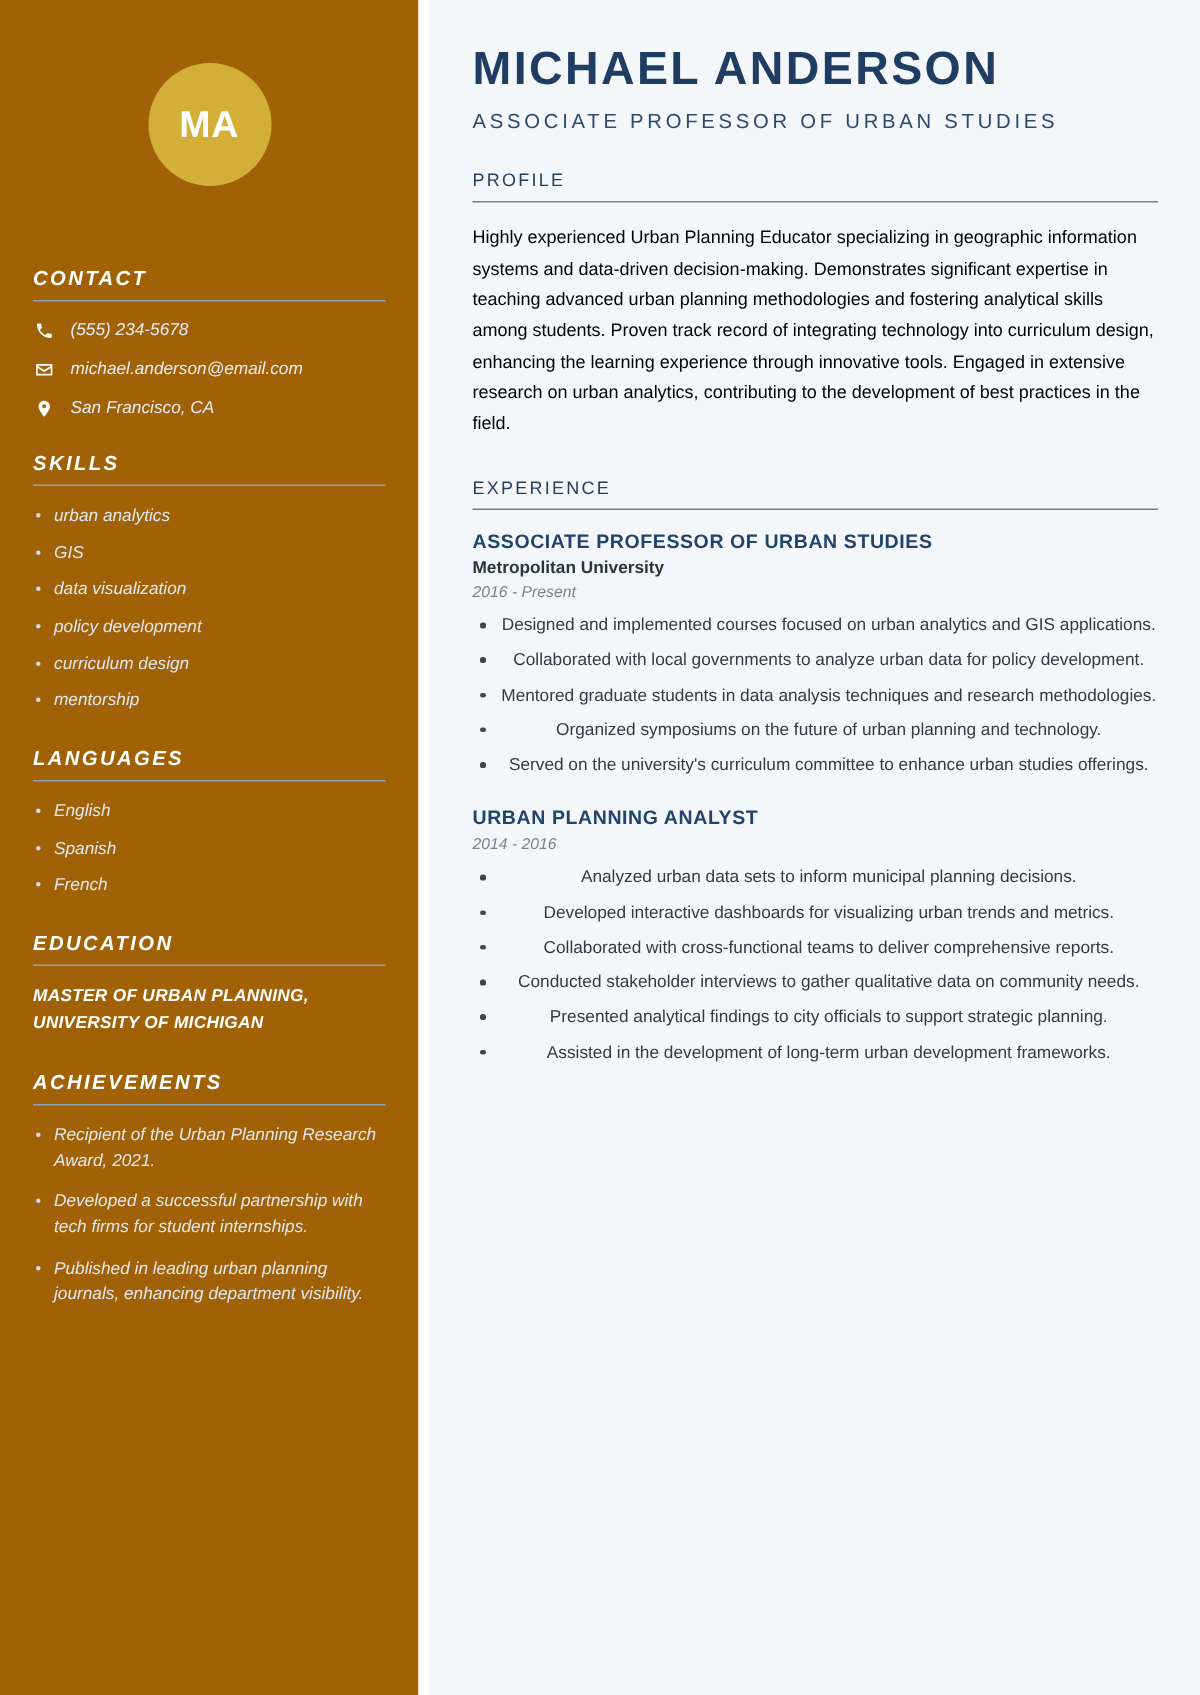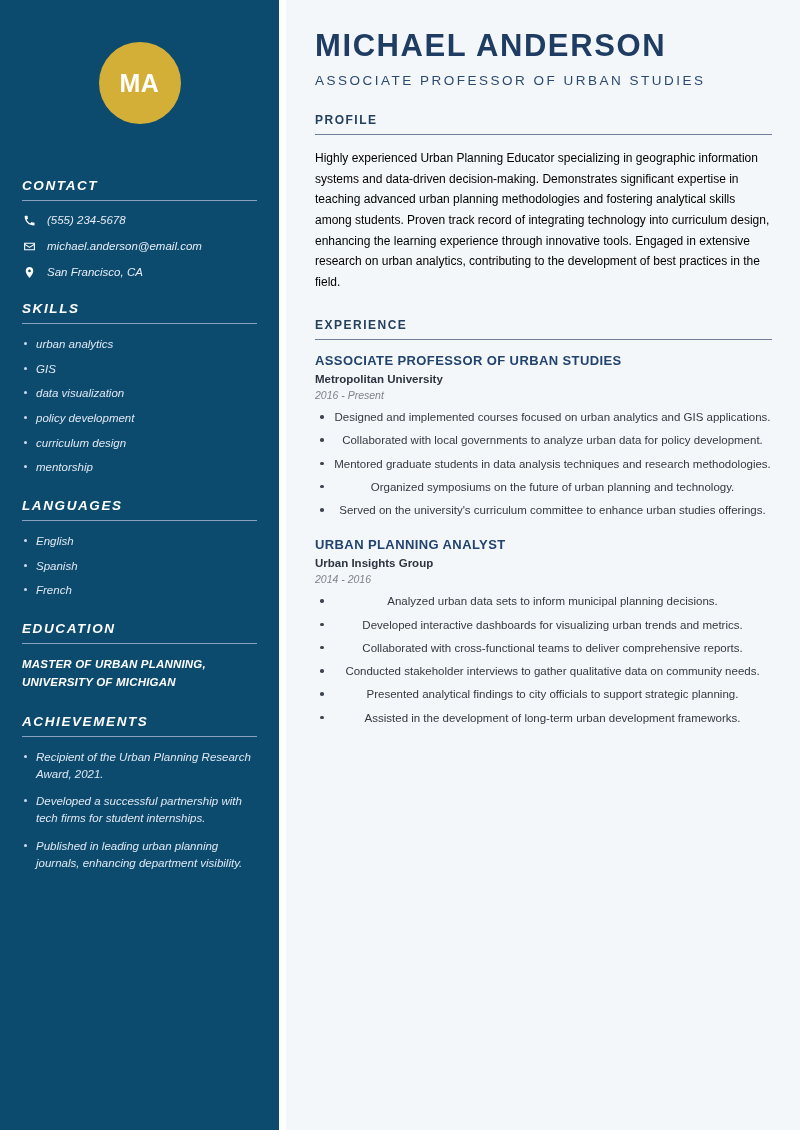--- a/index.html
+++ b/index.html
@@ -21,21 +21,21 @@
     height: 1130px;
     display: flex;
     background: #ffffff;
   }
 
   
   .sidebar {
     width: 279px;
     min-width: 279px;
     height: 1130px;
-    background: #0c4a6e;
+    background: #a16207;
     padding: 0 22px;
     color: #e6edf5;
   }
 
   .avatar-wrap {
     display: flex;
     justify-content: center;
     padding-top: 42px;
     padding-bottom: 8px;
   }
@@ -158,21 +158,21 @@
     font-size: 13.5px;
     letter-spacing: 2.5px;
     color: #2b4a70;
     margin-top: 9px;
   }
 
   .main-section { margin-top: 25px; }
 
   .main-heading {
     font-size: 12px;
-    font-weight: bold;
+    font-weight: normal;
     letter-spacing: 1.5px;
     color: #24405f;
     padding-bottom: 7px;
   }
 
   .main-rule {
     height: 1.5px;
     background: #6d8098;
     margin-bottom: 13px;
   }
@@ -341,21 +341,20 @@
           <li>Designed and implemented courses focused on urban analytics and GIS applications.</li>
           <li>Collaborated with local governments to analyze urban data for policy development.</li>
           <li>Mentored graduate students in data analysis techniques and research methodologies.</li>
           <li>Organized symposiums on the future of urban planning and technology.</li>
           <li>Served on the university's curriculum committee to enhance urban studies offerings.</li>
         </ul>
       </div>
 
       <div class="exp-block">
         <div class="exp-title">URBAN PLANNING ANALYST</div>
-        <div class="exp-company">Urban Insights Group</div>
         <div class="exp-dates">2014 - 2016</div>
         <ul class="exp-list">
           <li>Analyzed urban data sets to inform municipal planning decisions.</li>
           <li>Developed interactive dashboards for visualizing urban trends and metrics.</li>
           <li>Collaborated with cross-functional teams to deliver comprehensive reports.</li>
           <li>Conducted stakeholder interviews to gather qualitative data on community needs.</li>
           <li>Presented analytical findings to city officials to support strategic planning.</li>
           <li>Assisted in the development of long-term urban development frameworks.</li>
         </ul>
       </div>

